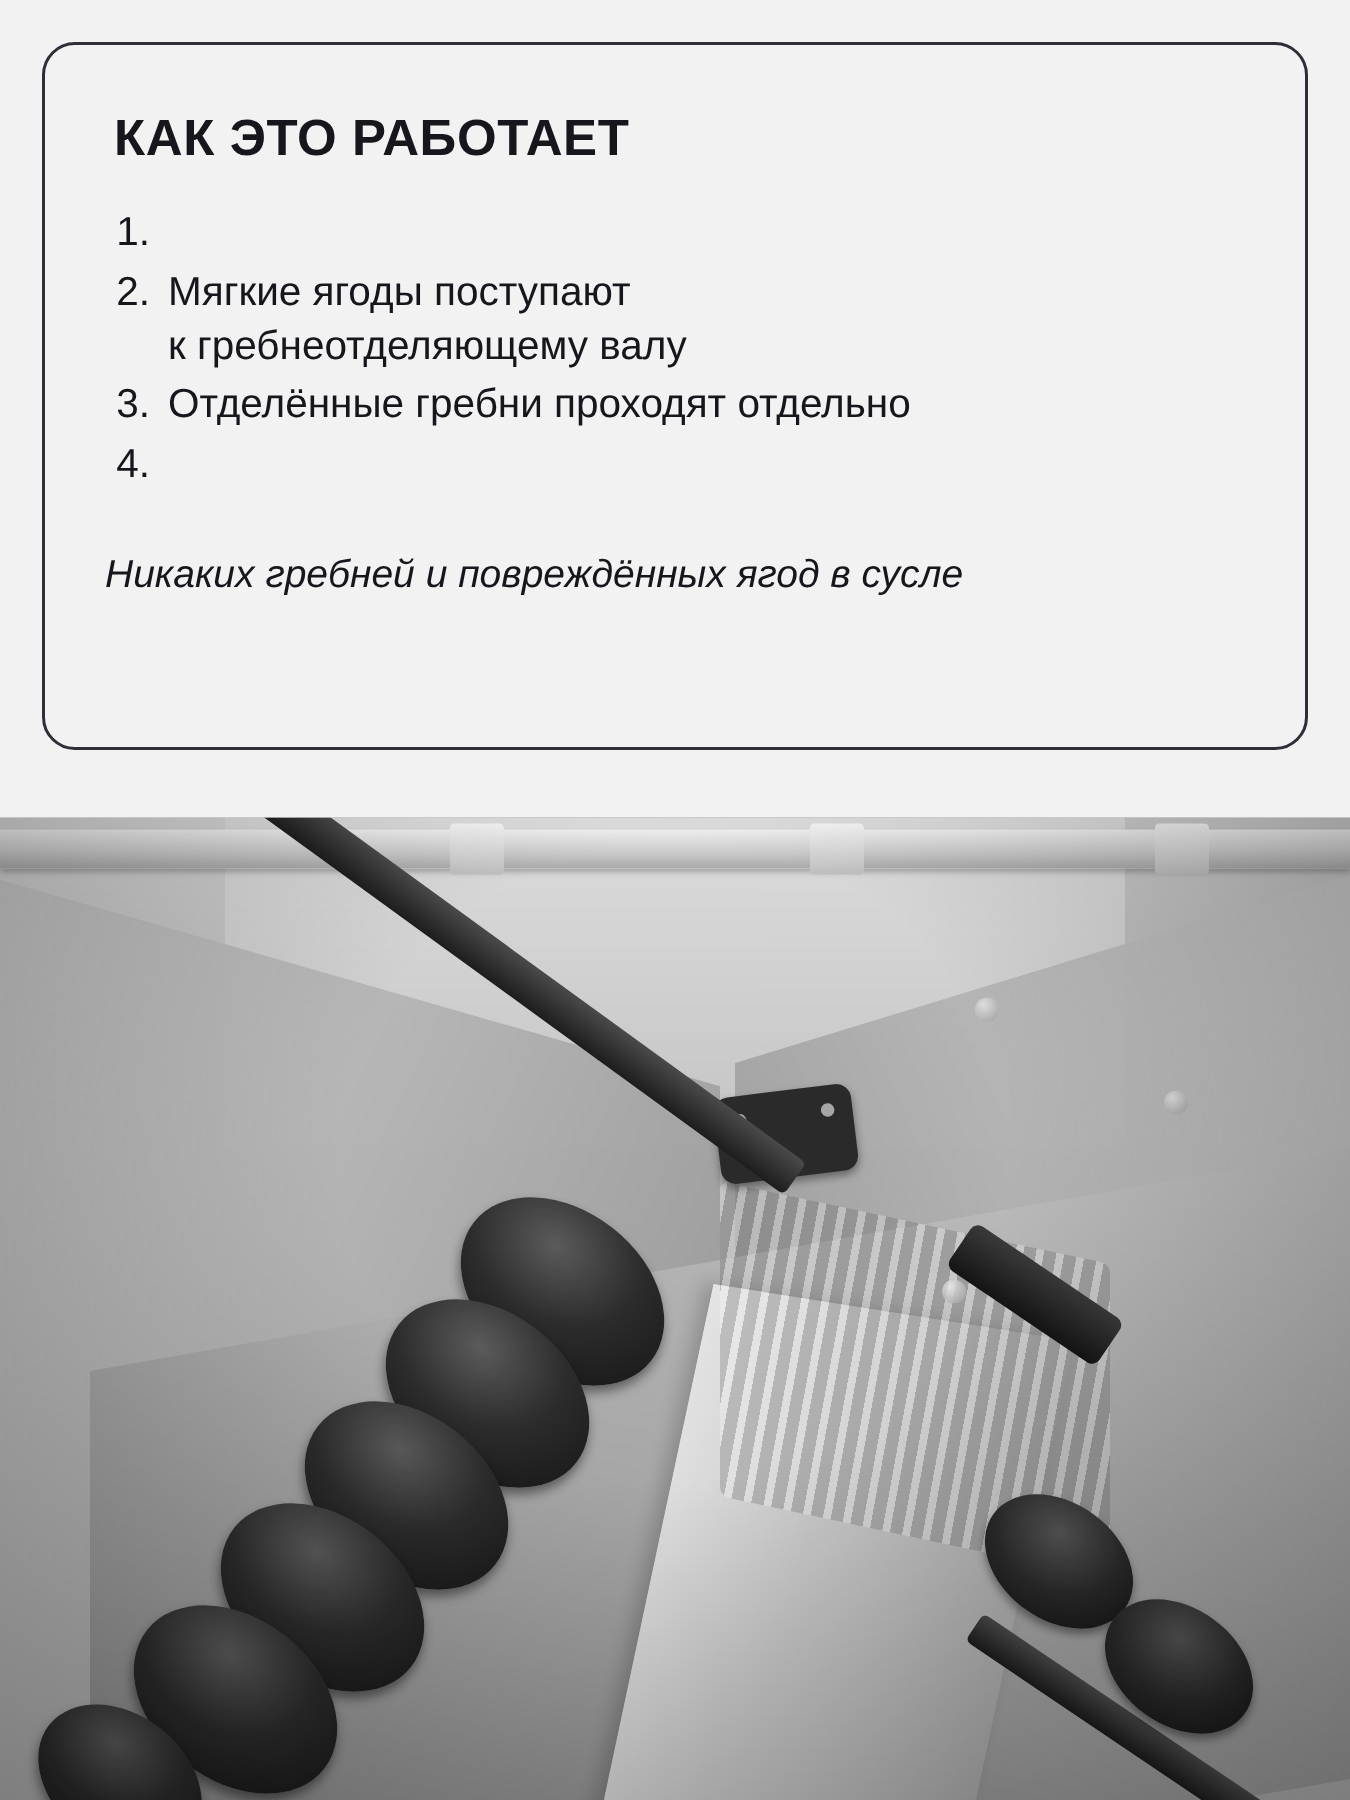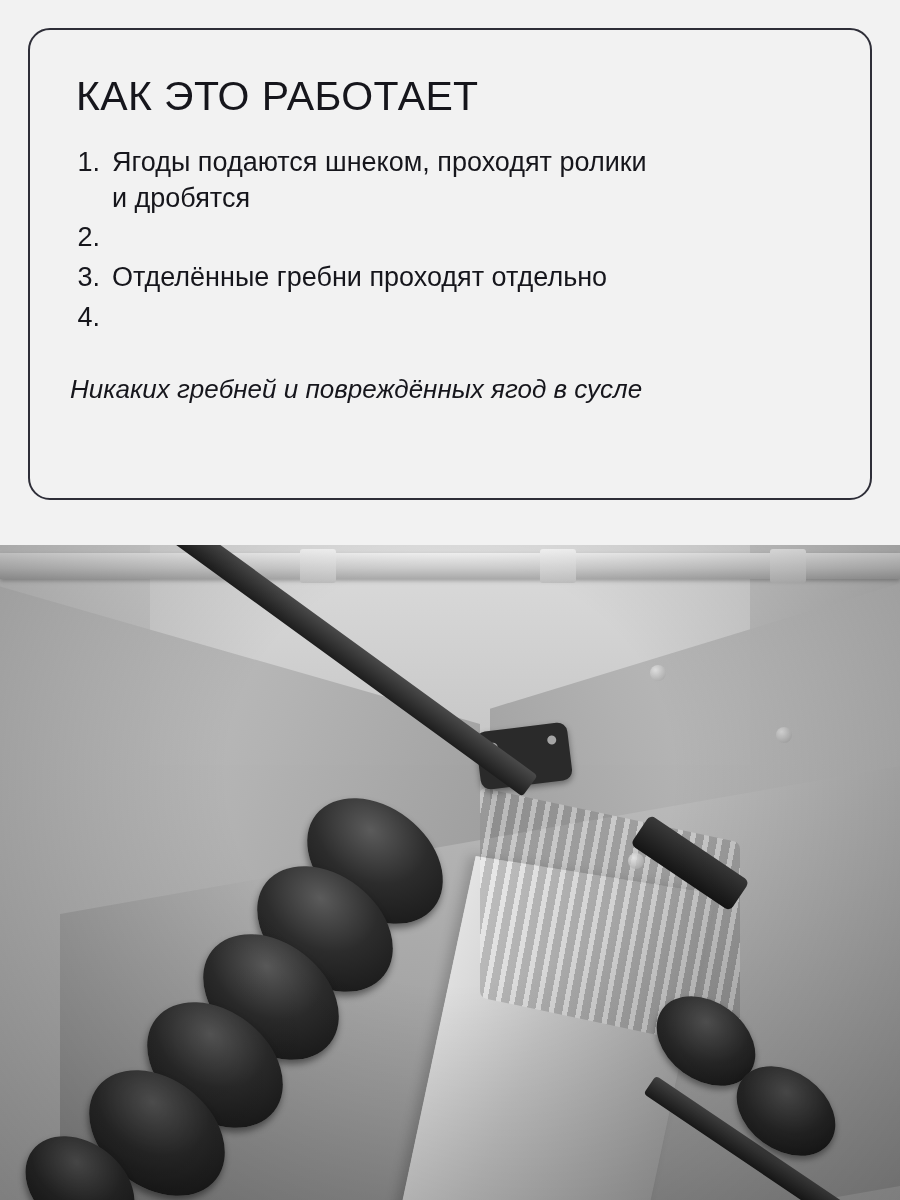--- a/index.html
+++ b/index.html
@@ -35,22 +35,22 @@
   .info-card {
     box-sizing: border-box;
     width: 844px;
     height: 472px;
     border: 2px solid #2e2e38;
     border-radius: 22px;
     background: #f2f2f2;
     padding: 44px 40px 30px 40px;
   }
   .card-title {
-    font-size: 41px;
-    font-weight: normal;
+    font-size: 34px;
+    font-weight: bold;
     letter-spacing: 0.4px;
     color: #16161c;
     margin: 0 0 26px 6px;
     line-height: 1.1;
   }
   .steps {
     margin: 0;
     padding: 0;
     list-style: none;
   }
@@ -241,25 +241,25 @@
 
 <div class="page">
 
   <div class="card-zone">
     <div class="info-card">
       <h1 class="card-title">КАК ЭТО РАБОТАЕТ</h1>
 
       <ul class="steps">
         <li class="step">
           <span class="step-num">1.</span>
-          <span class="step-text">Ягоды подаются шнеком, проходят ролики
-и дробятся</span>
         </li>
         <li class="step">
           <span class="step-num">2.</span>
+          <span class="step-text">Мягкие ягоды поступают
+к гребнеотделяющему валу</span>
         </li>
         <li class="step">
           <span class="step-num">3.</span>
           <span class="step-text">Отделённые гребни проходят отдельно</span>
         </li>
         <li class="step">
           <span class="step-num">4.</span>
         </li>
       </ul>
 

